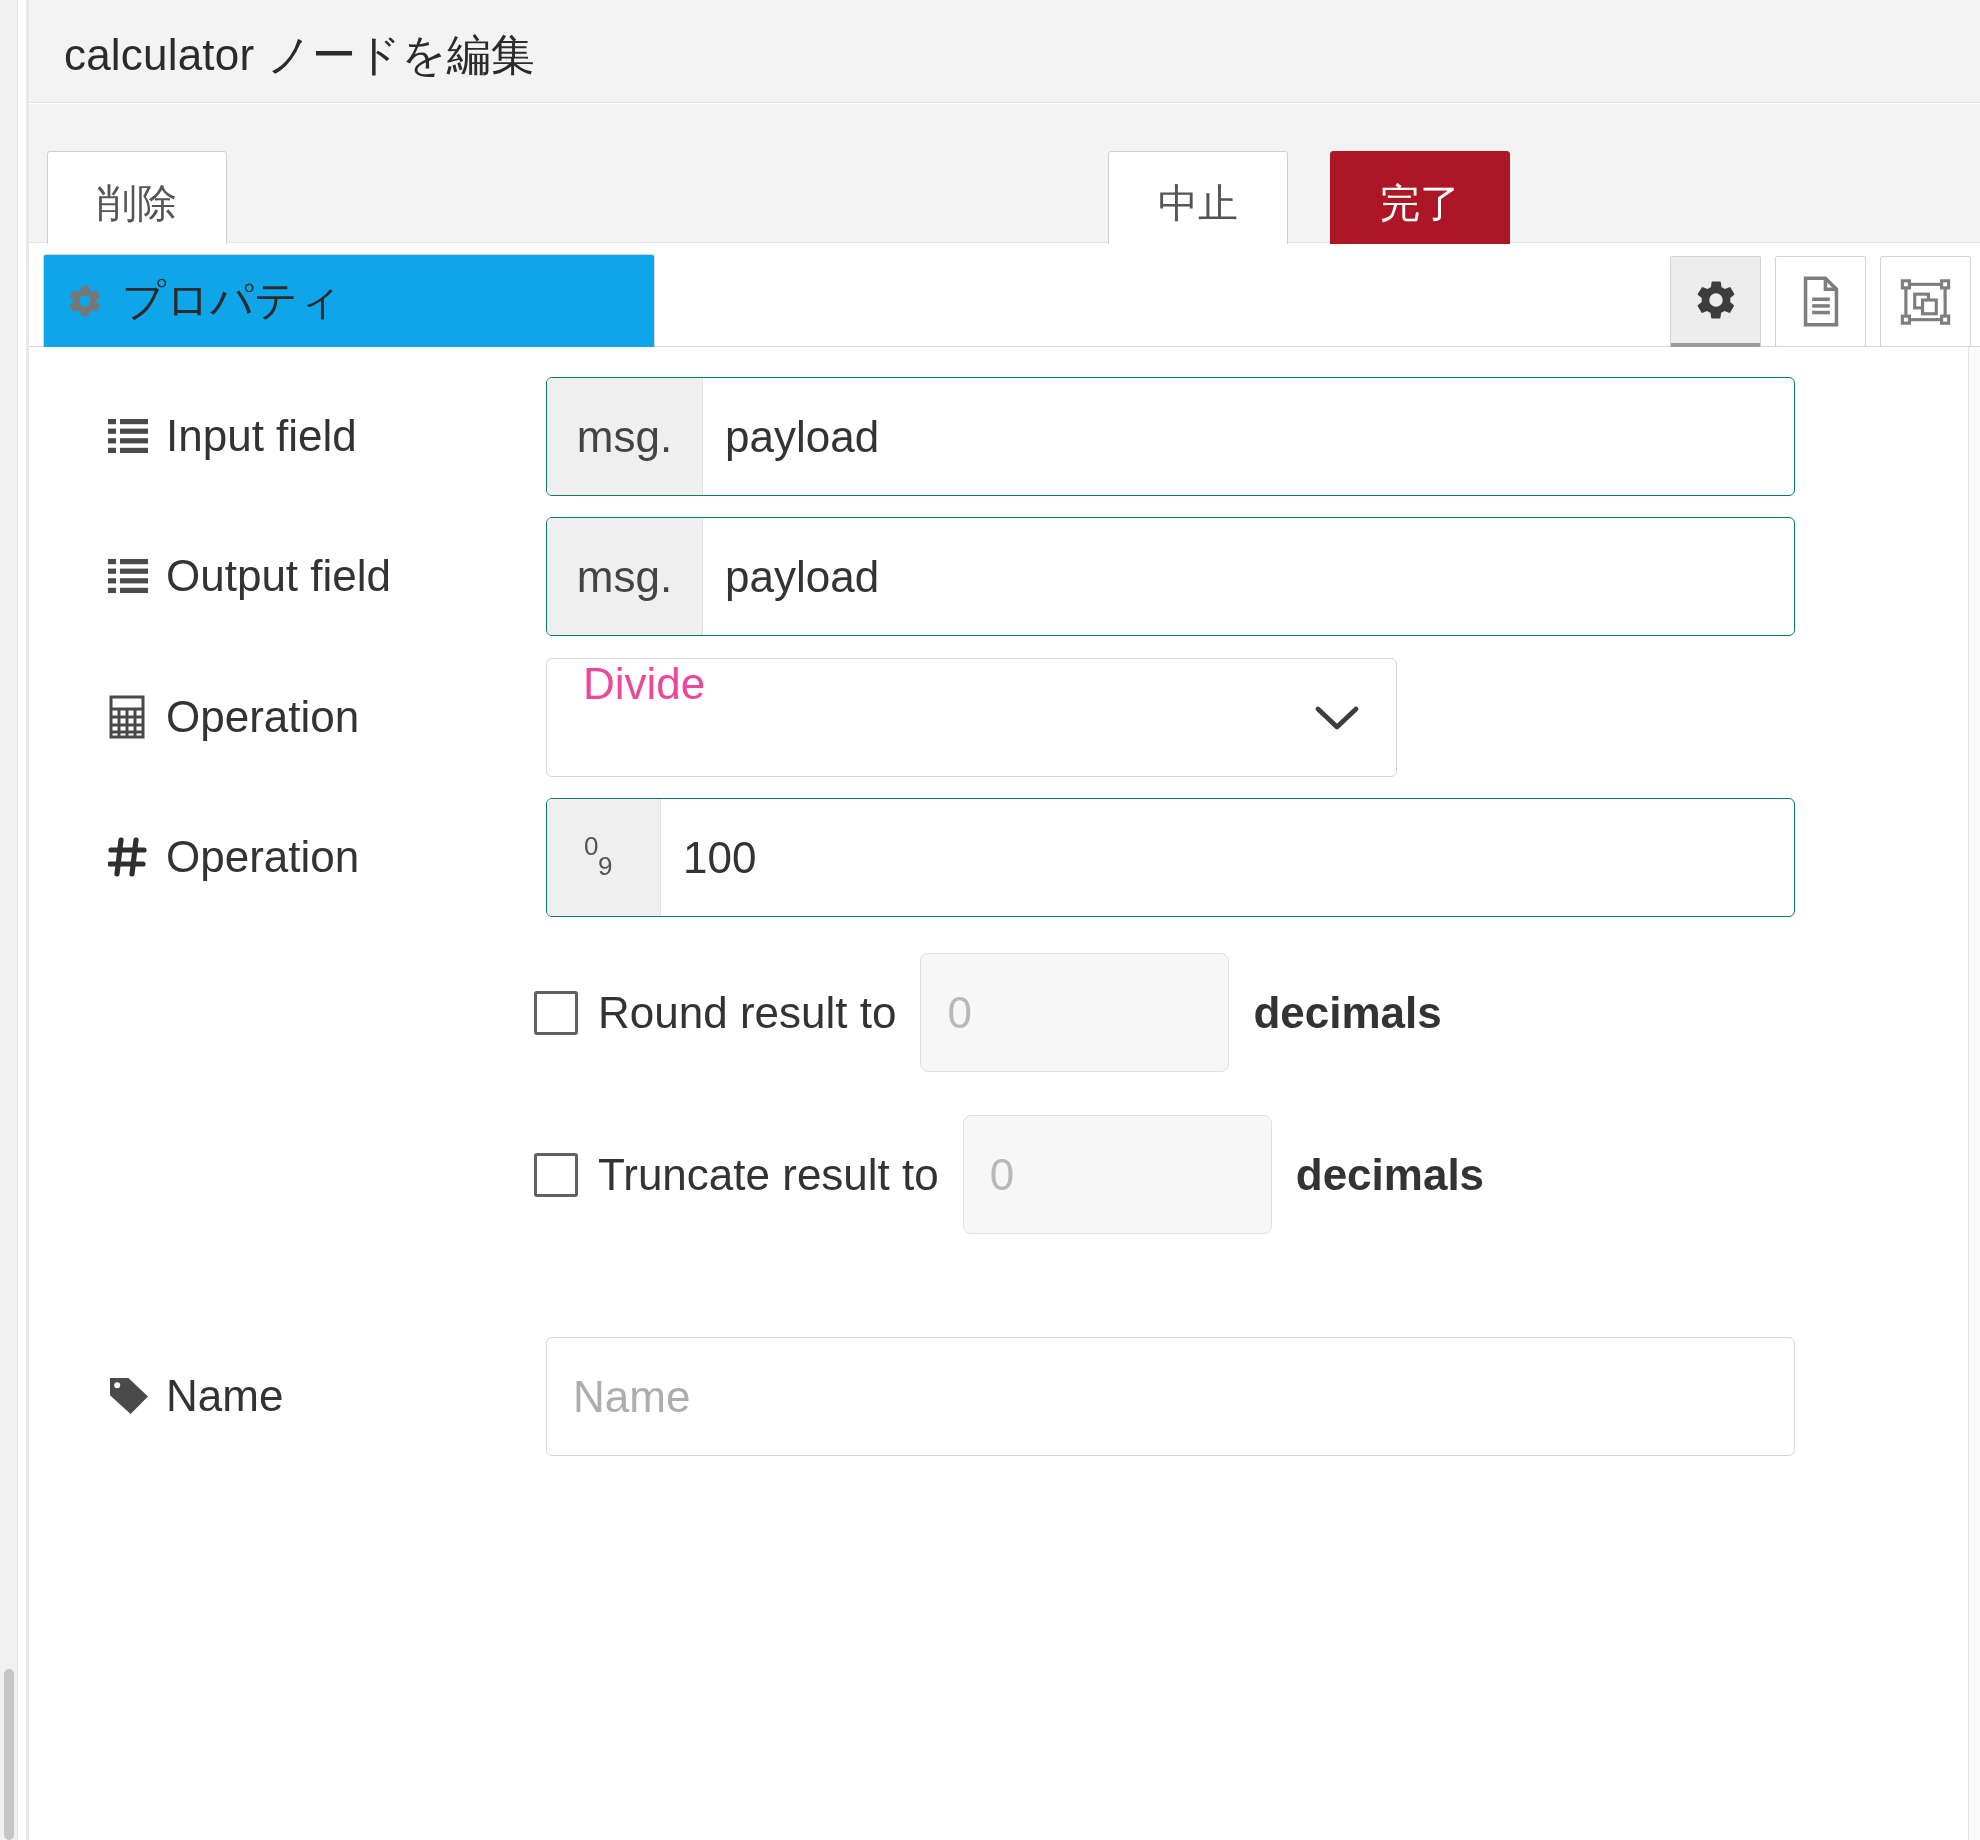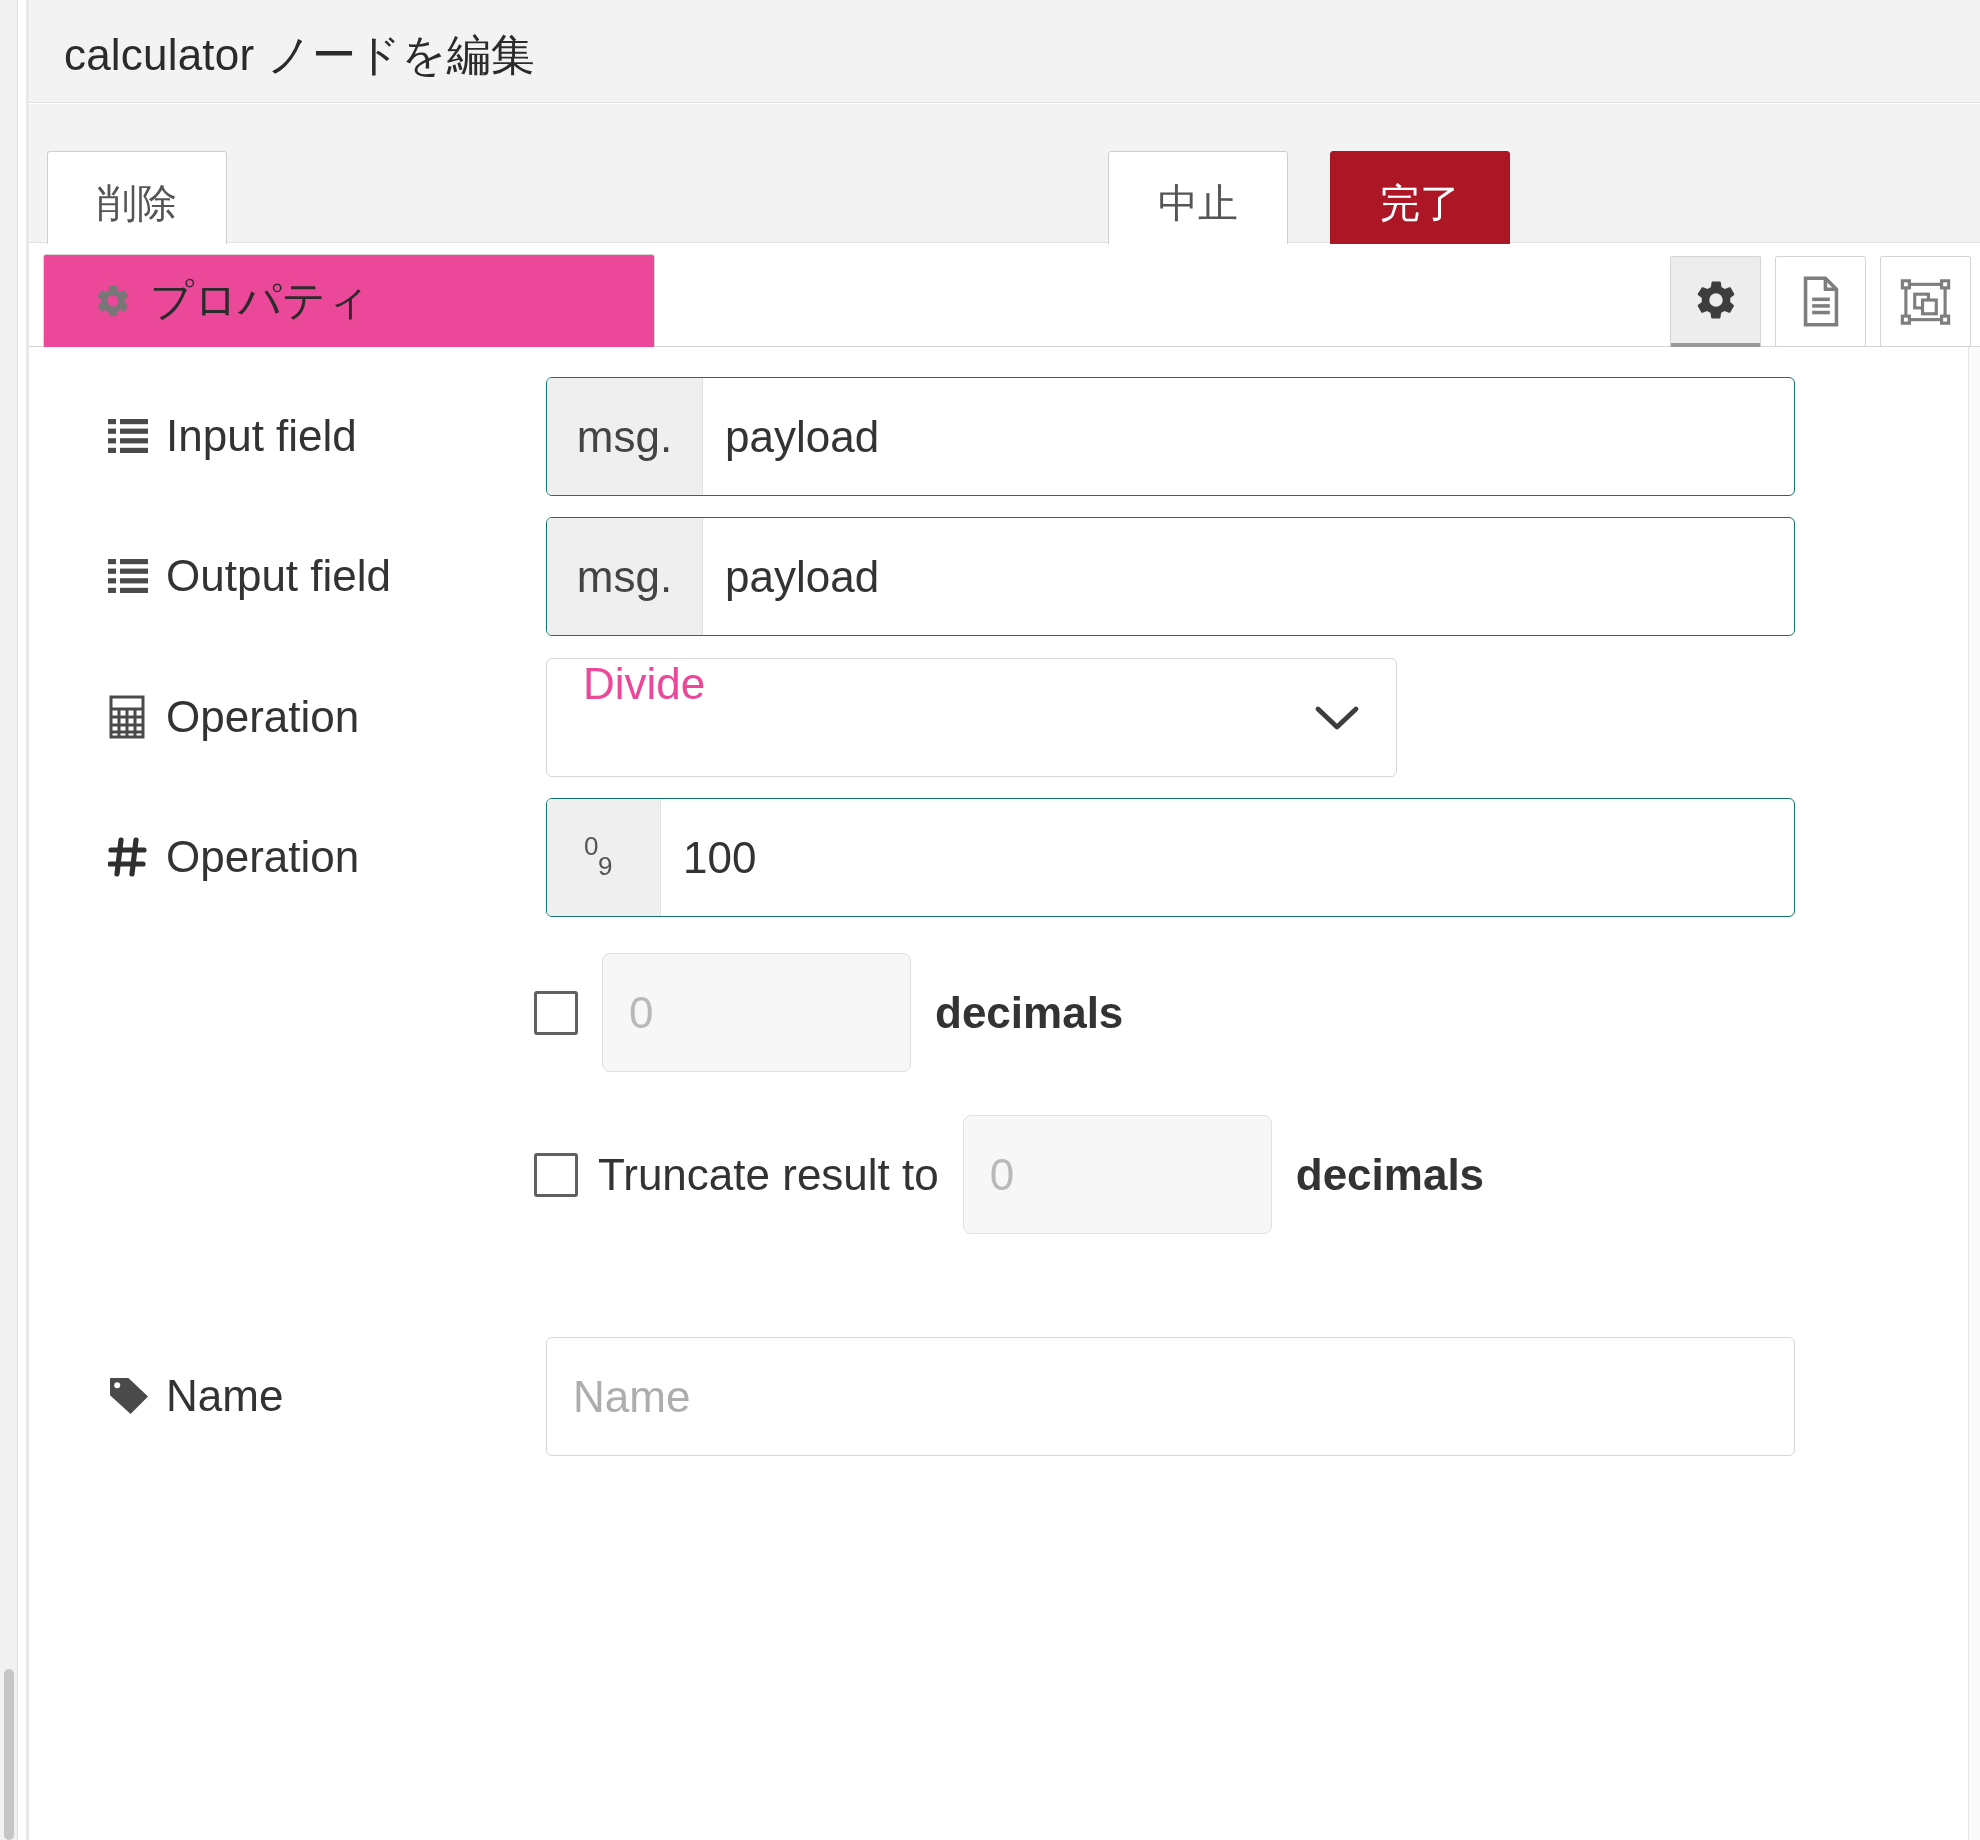--- a/index.html
+++ b/index.html
@@ -124,27 +124,27 @@
     height: 103px;
     background: #ffffff;
     border-bottom: 1px solid #d4d4d4;
   }
   .tab {
     position: absolute;
     left: 14px;
     top: 10px;
     width: 612px;
     height: 94px;
-    background: #ec4899;
+    background: #0ea5e9;
     border: 1px solid #d4d4d4;
     border-bottom: 1px solid #ffffff;
     border-radius: 3px 3px 0 0;
     display: flex;
     align-items: center;
-    padding-left: 50px;
+    padding-left: 22px;
     cursor: pointer;
   }
   .tab-gear {
     width: 38px; height: 38px;
     margin-right: 18px;
     display: flex; align-items: center; justify-content: center;
   }
   .tab-label {
     font-size: 43px;
     color: #2b2b2b;
@@ -513,20 +513,21 @@
               <span class="zero">0</span>
               <span class="nine">9</span>
             </span>
           </div>
           <div class="typed-value">100</div>
         </div>
       </div>
 
       <div class="check-row" style="left:505px; top:606px;">
         <span class="checkbox"></span>
+        <span class="check-text">Round result to</span>
         <span class="small-input" style="width:309px;">
           <span>0</span>
         </span>
         <span class="check-suffix">decimals</span>
       </div>
 
       <div class="check-row" style="left:505px; top:768px;">
         <span class="checkbox"></span>
         <span class="check-text">Truncate result to</span>
         <span class="small-input" style="width:309px;">

